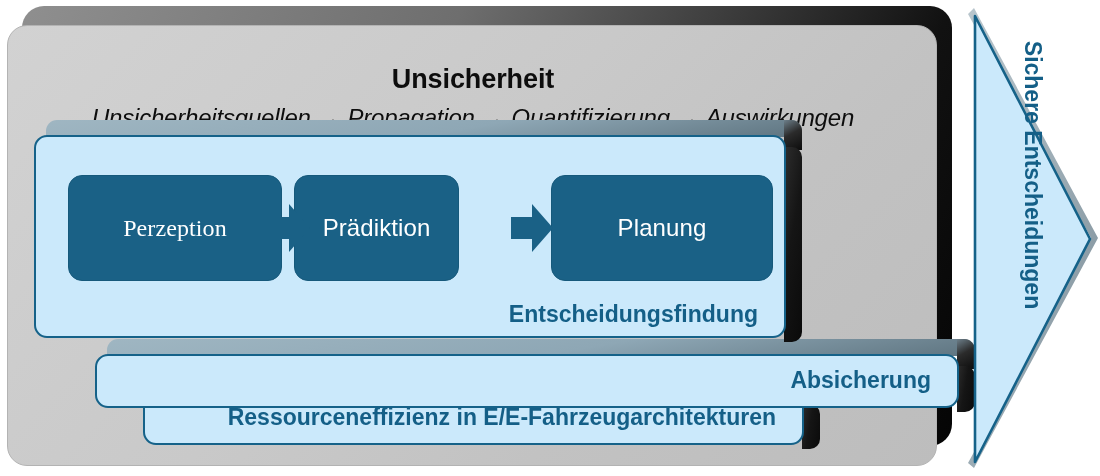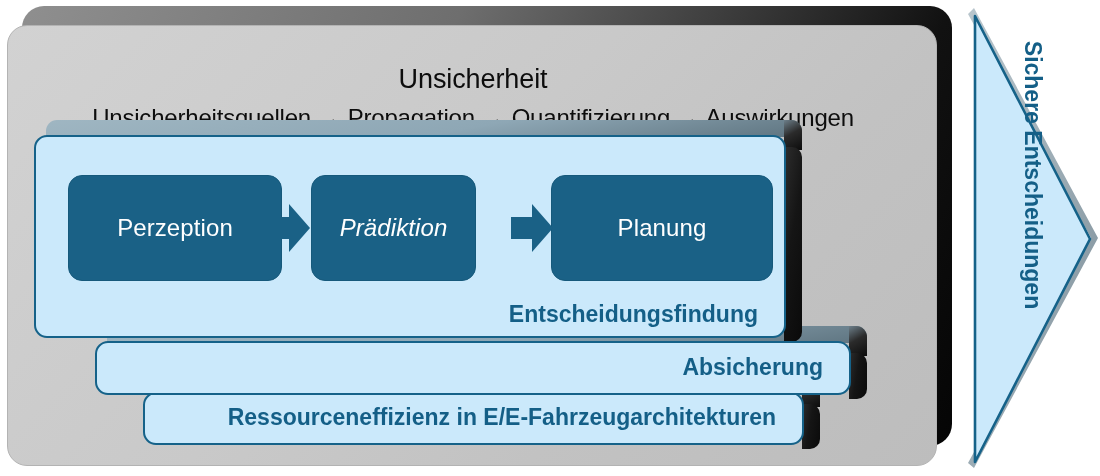--- a/index.html
+++ b/index.html
@@ -43,31 +43,32 @@
   }
 
   
   .outer-title {
     position: absolute;
     left: 0;
     top: 38px;
     width: 930px;
     text-align: center;
     font-size: 27px;
-    font-weight: normal;
+    font-weight: bold;
     color: #0d0d0d;
     letter-spacing: -0.1px;
   }
   .outer-subtitle {
     position: absolute;
     left: 0;
     top: 78px;
     width: 930px;
     text-align: center;
     font-size: 24px;
+    font-style: italic;
     color: #0d0d0d;
     letter-spacing: -0.2px;
     white-space: nowrap;
   }
 
   
   .layer {
     position: absolute;
     border-radius: 13px;
     box-sizing: border-box;
@@ -119,21 +120,21 @@
     right: 28px;
     font-size: 23px;
     font-weight: bold;
     color: #145f87;
     z-index: 3;
     white-space: nowrap;
   }
 
   
   #layer-1 { left: 34px;  top: 135px; width: 752px; height: 203px; }
-  #layer-2 { left: 95px;  top: 341px; width: 756px; height: 54px;  }
+  #layer-2 { left: 95px;  top: 354px; width: 864px; height: 54px;  }
   #layer-3 { left: 143px; top: 392px; width: 661px; height: 53px;  }
 
   #layer-1 .layer-label { bottom: 10px; }
   #layer-2 .layer-label { top: 13px; }
   #layer-3 .layer-label { top: 12px; }
 
   
   .step {
     position: absolute;
     top: 175px;
@@ -146,22 +147,22 @@
     align-items: center;
     justify-content: center;
     z-index: 4;
   }
   .step-label {
     color: #ffffff;
     font-size: 24px;
     font-weight: normal;
     letter-spacing: 0.1px;
   }
-  #step-0 { left: 68px;  width: 214px; }
-  #step-1 { left: 311px; width: 165px; font-style: italic; }
+  #step-0 { left: 68px;  width: 214px; font-family: Liberation Serif, serif; }
+  #step-1 { left: 294px; width: 165px; }
   #step-2 { left: 551px; width: 222px; }
 
   
   .block-arrow {
     position: absolute;
     top: 203px;
     width: 42px;
     height: 50px;
     z-index: 4;
   }

